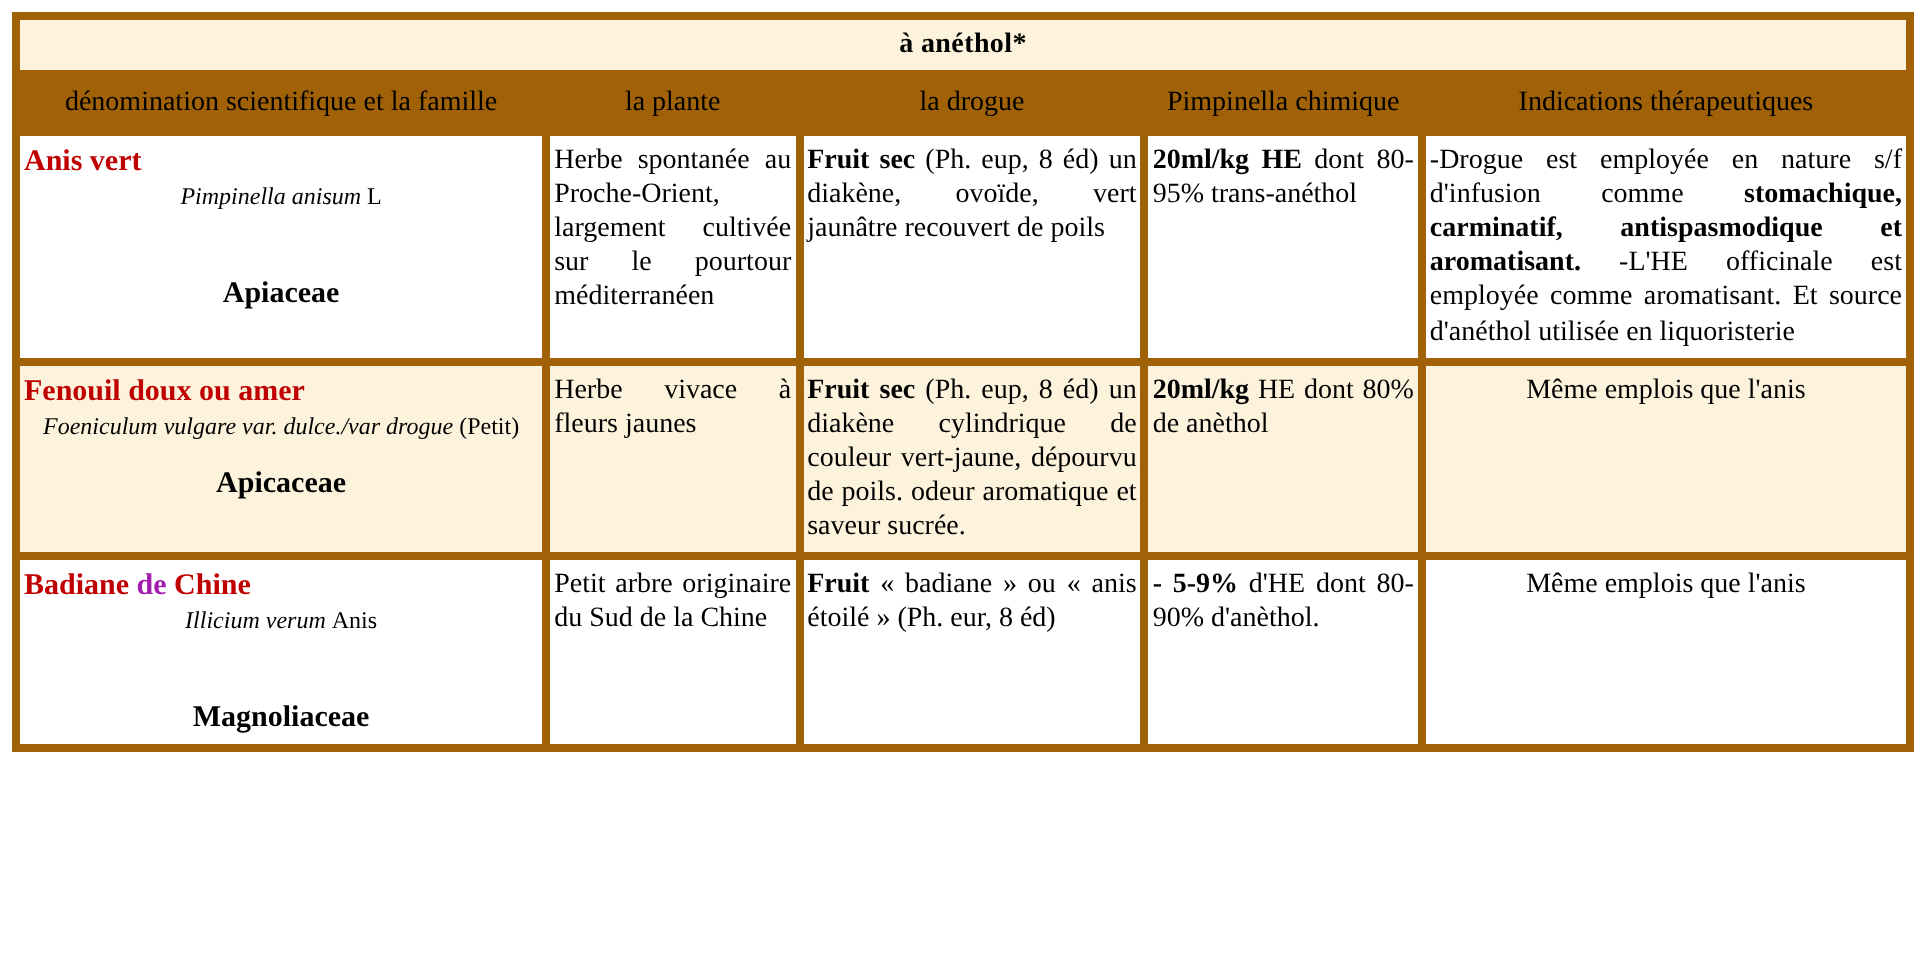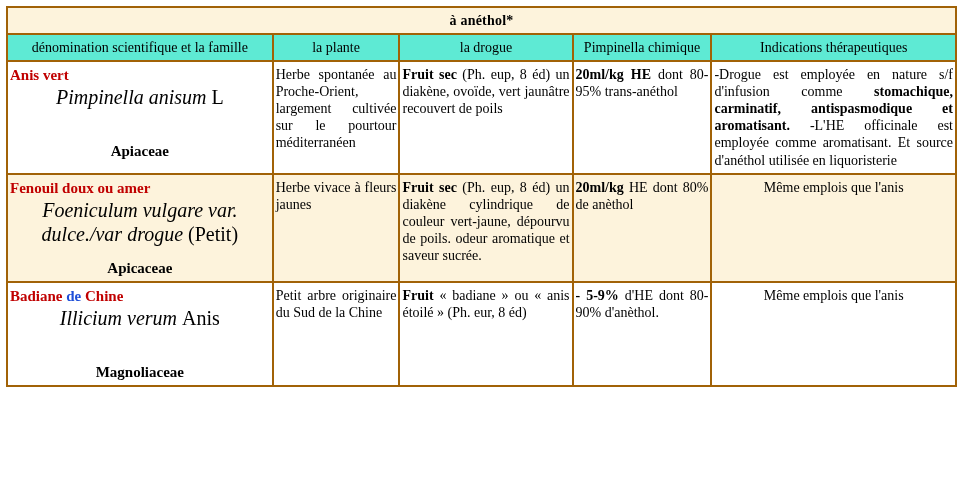--- a/index.html
+++ b/index.html
@@ -20,62 +20,62 @@
     background: #ffffff;
     padding: 6px 6px 0 6px;
   }
   table.doc-table {
     border-collapse: collapse;
     table-layout: fixed;
     width: 951px;
     border: 2px solid #e8a33d;
   }
   table.doc-table td, table.doc-table th {
-    border: 2px solid #a16207;
+    border: 4px solid #a16207;
     vertical-align: top;
     padding: 4px 2px;
     font-size: 14px;
     line-height: 1.22;
     color: #000000;
   }
   .title-cell {
     background: #fdf3dc;
     text-align: center;
     font-weight: bold;
     font-size: 22px;
     padding: 6px 4px 8px 4px;
     letter-spacing: 0.2px;
   }
   .header-row td {
-    background: #5eead4;
+    background: #a16207;
     text-align: center;
     font-size: 15px;
     padding: 8px 6px;
     vertical-align: middle;
   }
   .row-shaded td {
     background: #fdf3dc;
   }
   .row-plain td {
     background: #ffffff;
   }
   .plant-name {
     margin: 0 0 1px 0;
     font-weight: bold;
     color: #c00000;
     font-size: 15px;
   }
   .plant-name .nm-black {
-    color: #1d4ed8;
+    color: #a21caf;
   }
   .plant-latin {
     text-align: center;
     font-style: italic;
     margin: 0;
-    font-size: 20px;
+    font-size: 12px;
   }
   .plant-latin .upright {
     font-style: normal;
   }
   .plant-family {
     text-align: center;
     font-weight: bold;
     margin: 32px 0 0 0;
     font-size: 15px;
   }

